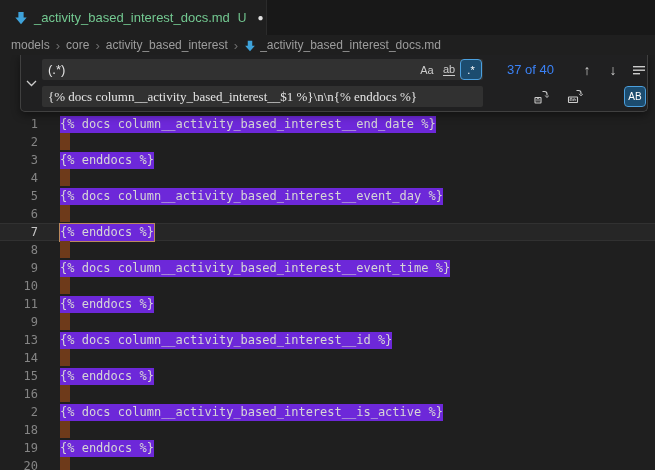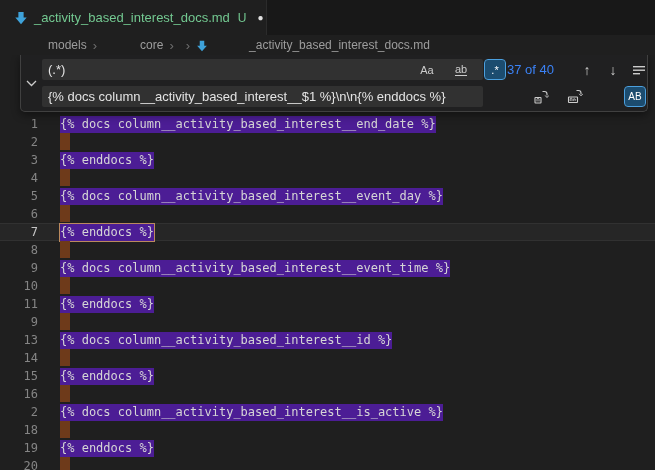--- a/index.html
+++ b/index.html
@@ -12,55 +12,55 @@
   .tab { width:267px; height:35px; background:#1f1f1f; display:flex; align-items:center;
          padding:0 10px 0 14px; border-right:1px solid #2b2b2b; }
   .tab-icon { width:14px; height:14px; flex:0 0 auto; margin-right:6px; }
   .tab-label { color:#73c991; font-size:13px; white-space:nowrap; }
   .tab-git { color:#73c991; font-size:12px; margin-left:8px; }
   .tab-dot { color:#e0e0e0; font-size:10px; margin-left:11px; }
 
   
   .breadcrumbs { height:20px; background:#1f1f1f; display:flex; align-items:center;
                  padding-left:11px; font-size:12px; color:#9d9d9d; }
-  .crumb { white-space:nowrap; cursor:default;margin-left:37px; }
+  .crumb { white-space:nowrap; cursor:default; }
   .crumb-sep { color:#6e6e6e; margin:0 6px; font-size:13px; }
   .crumb-icon { width:12px; height:12px; margin-right:4px; position:relative; top:1px; display:inline-block; }
 
   
   .editor { position:relative; width:655px; height:415px; background:#1f1f1f; overflow:hidden; }
   .lines { position:absolute; top:60px; left:0; right:0; }
   .row { display:flex; height:18px; line-height:18px; }
   .row.cur { background:rgba(255,255,255,0.035);
              box-shadow:inset 0 1px 0 rgba(255,255,255,0.05), inset 0 -1px 0 rgba(255,255,255,0.05); }
   .ln { width:38px; text-align:right; color:#858585; font-family:"DejaVu Sans Mono", monospace;
         font-size:12px; flex:0 0 auto; }
   .row.cur .ln { color:#c6c6c6; }
   .lt { margin-left:22px; white-space:pre; font-family:"DejaVu Sans Mono", monospace;
         font-size:12px; color:#d6d6d6; }
   .lt span { display:inline-block; height:17px; line-height:17px; }
-  .m-full, .m-current { background:#4c1d95; }
+  .m-full, .m-current { background:#6d28d9; }
   .m-current { outline:1px solid #bb8a5e; }
   .m-empty { width:10px; background:#6e3a1a; }
 
   
   .find-widget { position:absolute; top:0; left:20px; width:628px; height:57px;
                  background:#202021; border:1px solid #404040; border-top:none;
                  border-radius:0 0 5px 5px; box-shadow:0 3px 8px rgba(0,0,0,0.45); z-index:5; }
   .fw-toggle { position:absolute; left:0; top:0; width:20px; height:100%;
                display:flex; align-items:center; justify-content:center; cursor:pointer; }
   .fw-rows { position:absolute; left:20px; top:0; right:0; height:100%; }
   .fw-row { position:absolute; left:0; right:0; height:21px; }
   .fw-row.find { top:4px; }
   .fw-row.replace { top:31px; }
   .fw-input { position:absolute; left:1px; top:0; width:441px; height:21px; background:#313131;
               border:none; border-radius:2px; color:#e4e4e4; font-size:13px; padding:0 70px 0 6px;
               font-family:"Liberation Sans", sans-serif; outline:none; }
-  .fw-row.replace .fw-input { padding-right:26px; }
-  .in-toggles { position:absolute; left:376px; top:1px; display:flex; gap:14px; }
+  .fw-row.replace .fw-input { padding-right:26px;font-family:Liberation Serif, serif; }
+  .in-toggles { position:absolute; left:376px; top:1px; display:flex; gap:2px; }
   .opt { width:20px; height:19px; border-radius:3px; display:flex; align-items:center;
          justify-content:center; color:#cccccc; font-size:11px; cursor:pointer; }
   .opt.active { background:#1c4c6f; outline:1px solid #4ba0df; color:#ffffff; }
   .opt .ww { border-bottom:1px solid #cccccc; padding-bottom:0px; }
   .fw-count { position:absolute; left:466px; top:0; height:21px; line-height:21px;
               color:#3b82f6; font-size:13px; white-space:nowrap; }
   .fw-btn { position:absolute; top:0; width:20px; height:21px; display:flex; align-items:center;
             justify-content:center; color:#cccccc; cursor:pointer; border-radius:3px; font-size:14px; }
   .btn-prev { left:536px; } .btn-next { left:562px; }
   .btn-selection { left:588px; } .btn-close { left:612px; font-size:13px; }
@@ -83,20 +83,21 @@
       <span class="tab-git">U</span>
       <span class="tab-dot">●</span>
     </div>
   </div>
 
   <div class="breadcrumbs">
     <span class="crumb">models</span>
     <span class="crumb-sep">›</span>
     <span class="crumb">core</span>
     <span class="crumb-sep">›</span>
+    <span class="crumb">activity_based_interest</span>
     <span class="crumb-sep">›</span>
     <svg class="crumb-icon" viewBox="0 0 16 16">
       <path d="M5 1h6v6.5h3.5L8 15 1.5 7.5H5z" fill="#3ea2da"></path>
     </svg>
     <span class="crumb">_activity_based_interest_docs.md</span>
   </div>
 
   <div class="editor">
 
     <div class="find-widget">

